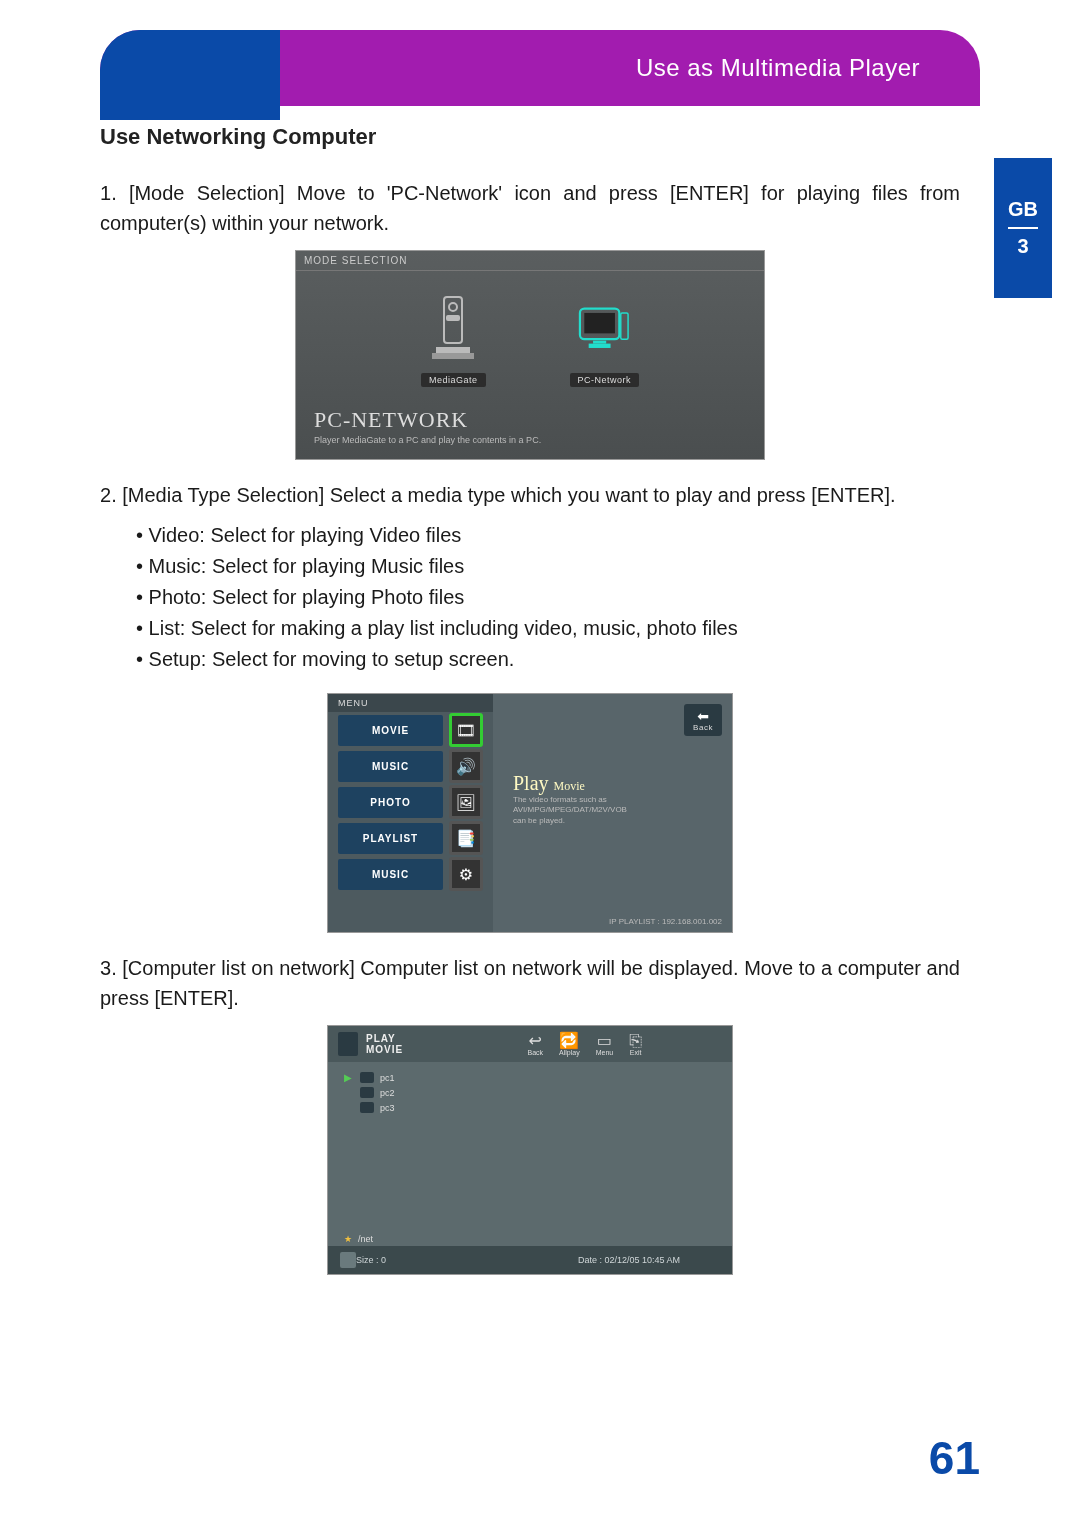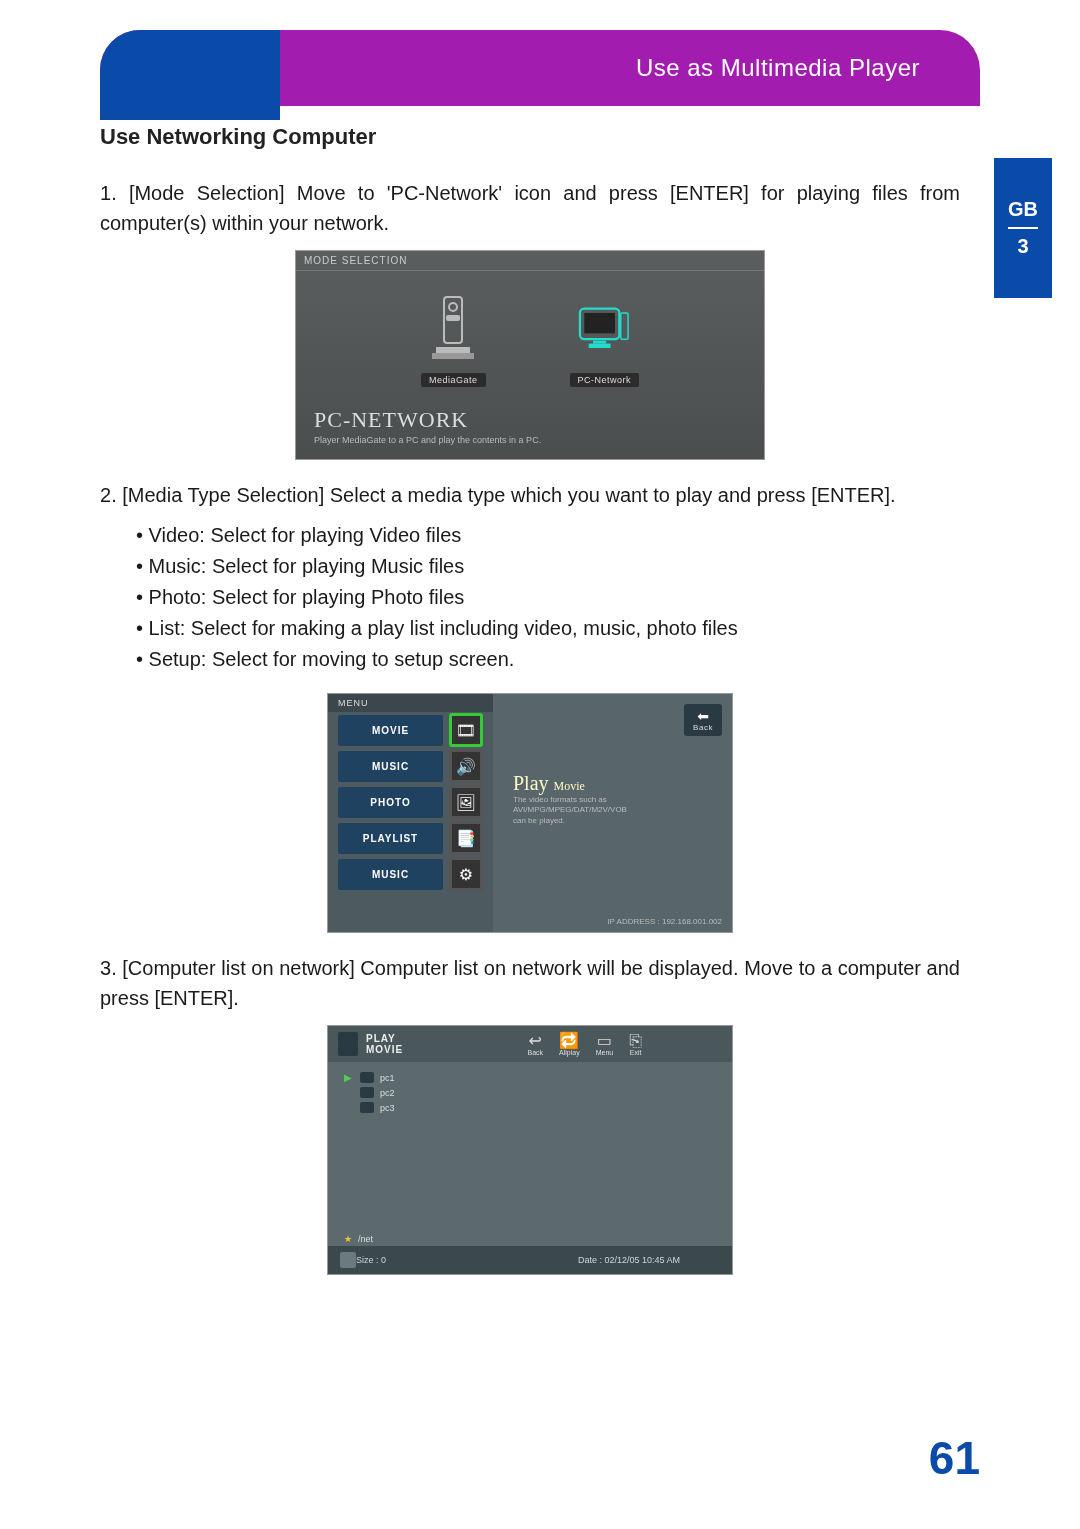--- a/index.html
+++ b/index.html
@@ -167,21 +167,21 @@
           </div>
           <div class="play">
             <span>Play</span>
             <span class="small">Movie</span>
           </div>
           <div class="desc">
             <span>The video formats such as</span><br>
             <span>AVI/MPG/MPEG/DAT/M2V/VOB</span><br>
             <span>can be played.</span>
           </div>
-          <div class="ip">IP ADDRESS : 192.168.001.002</div>
+          <div class="ip">IP PLAYLIST : 192.168.001.002</div>
         </div>
       </div>
     </div>
 
     <ol start="3" style="counter-reset:item 2">
       <li>[Computer list on network] Computer list on network will be displayed. Move to a computer and press [ENTER].</li>
     </ol>
 
     <div class="screenshot-wrap">
       <div class="ss3">

